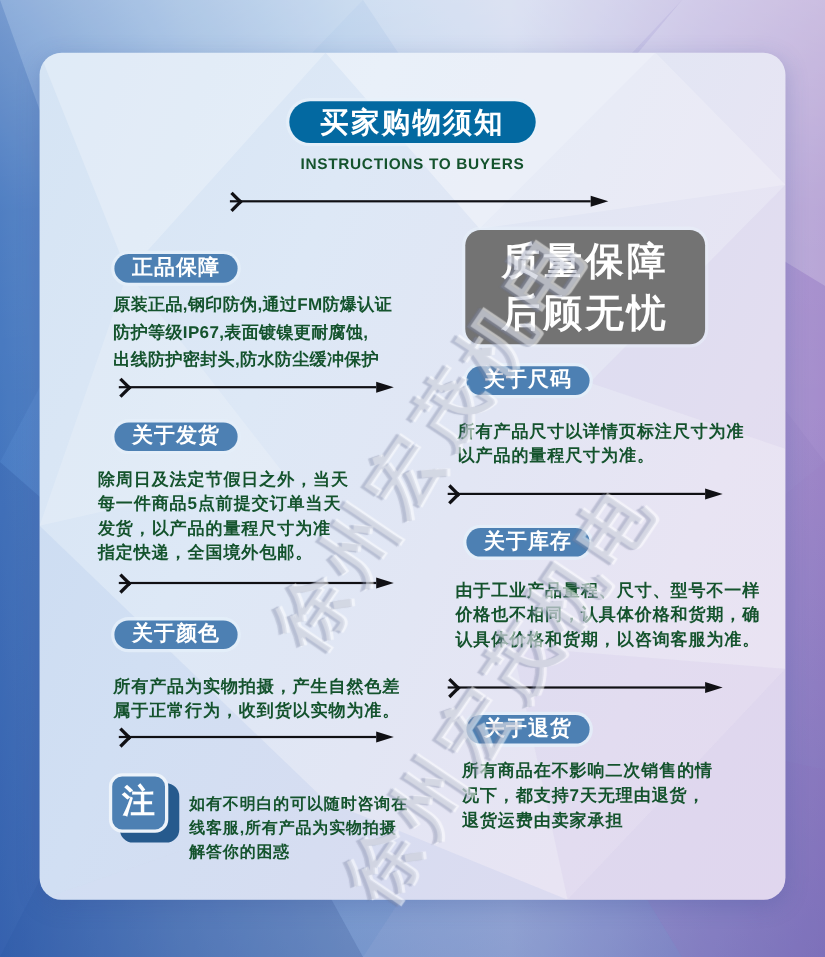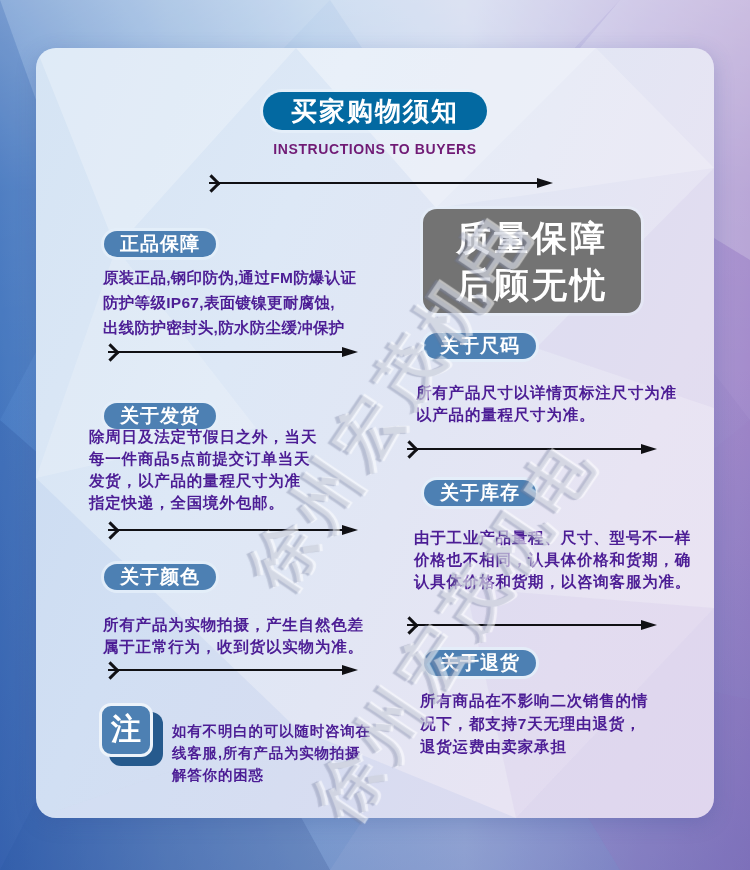--- a/index.html
+++ b/index.html
@@ -16,28 +16,28 @@
   .card svg{position:absolute;inset:0;display:block;}
   .wm{position:absolute;z-index:5;pointer-events:none;white-space:nowrap;font-weight:bold;
       font-size:66px;letter-spacing:8px;color:rgba(150,160,185,0.20);
       text-shadow:2px 2px 1px rgba(255,255,255,0.55), -1px -1px 1px rgba(110,120,150,0.28);
       transform:translate(-50%,-50%) rotate(-56deg);}
   .content{position:absolute;inset:0;z-index:3;}
   .hdr-pill{position:absolute;left:50%;transform:translateX(-50%);top:92px;height:38px;line-height:38px;
       padding:0 28px;border-radius:20px;background:#0369a1;color:#fff;font-size:26px;font-weight:bold;
       letter-spacing:2px;white-space:nowrap;box-shadow:0 0 0 3px rgba(232,241,250,0.65);}
   .hdr-sub{position:absolute;left:50%;transform:translateX(-50%);top:141px;font-size:14px;font-weight:bold;
-      letter-spacing:0.6px;color:#701a75;white-space:nowrap;}
+      letter-spacing:0.6px;color:#14532d;white-space:nowrap;}
   .pill{position:absolute;height:26px;line-height:26px;padding:0 16px;border-radius:16px;background:#4d80b3;
       color:#fff;font-size:19px;font-weight:bold;letter-spacing:1px;white-space:nowrap;
       box-shadow:0 0 0 3px rgba(228,239,249,0.85);}
   .banner{position:absolute;left:423px;top:209px;width:218px;height:104px;border-radius:14px;background:#737373;
       color:#fff;text-align:center;font-size:35px;font-weight:bold;letter-spacing:3px;line-height:47px;
       padding-top:5px;box-sizing:border-box;box-shadow:0 0 0 3px rgba(232,241,250,0.45);}
-  .para{position:absolute;color:#4c1d95;font-weight:bold;font-size:15.5px;line-height:22px;letter-spacing:0.8px;}
+  .para{position:absolute;color:#14532d;font-weight:bold;font-size:15.5px;line-height:22px;letter-spacing:0.8px;}
   .para .ln{white-space:nowrap;}
   .para-auth{line-height:25px;letter-spacing:0.3px;}
   .para-return{line-height:23px;}
   .note-para{font-size:14.5px;line-height:22px;}
   .arrow{position:absolute;display:flex;align-items:center;height:14px;}
   .chev{width:10px;height:10px;border-top:3px solid #101014;border-right:3px solid #101014;
       transform:rotate(45deg);margin-right:-9px;flex:none;}
   .shaft{flex:1;height:2px;background:#101014;}
   .tri{width:0;height:0;border-left:16px solid #101014;border-top:5.5px solid transparent;
       border-bottom:5.5px solid transparent;flex:none;}
@@ -101,21 +101,21 @@
       <div class="ln">防护等级IP67,表面镀镍更耐腐蚀,</div>
       <div class="ln">出线防护密封头,防水防尘缓冲保护</div>
     </div>
 
     <div class="arrow" style="left:104px;top:345px;width:254px;">
       <span class="chev"></span>
       <span class="shaft"></span>
       <span class="tri"></span>
     </div>
 
-    <div class="pill" style="left:104px;top:403px;">关于发货</div>
+    <div class="pill" style="left:104px;top:384px;">关于发货</div>
     <div class="para" style="left:89px;top:426px;">
       <div class="ln">除周日及法定节假日之外，当天</div>
       <div class="ln">每一件商品5点前提交订单当天</div>
       <div class="ln">发货，以产品的量程尺寸为准</div>
       <div class="ln">指定快递，全国境外包邮。</div>
     </div>
 
     <div class="arrow" style="left:104px;top:523px;width:254px;">
       <span class="chev"></span>
       <span class="shaft"></span>

